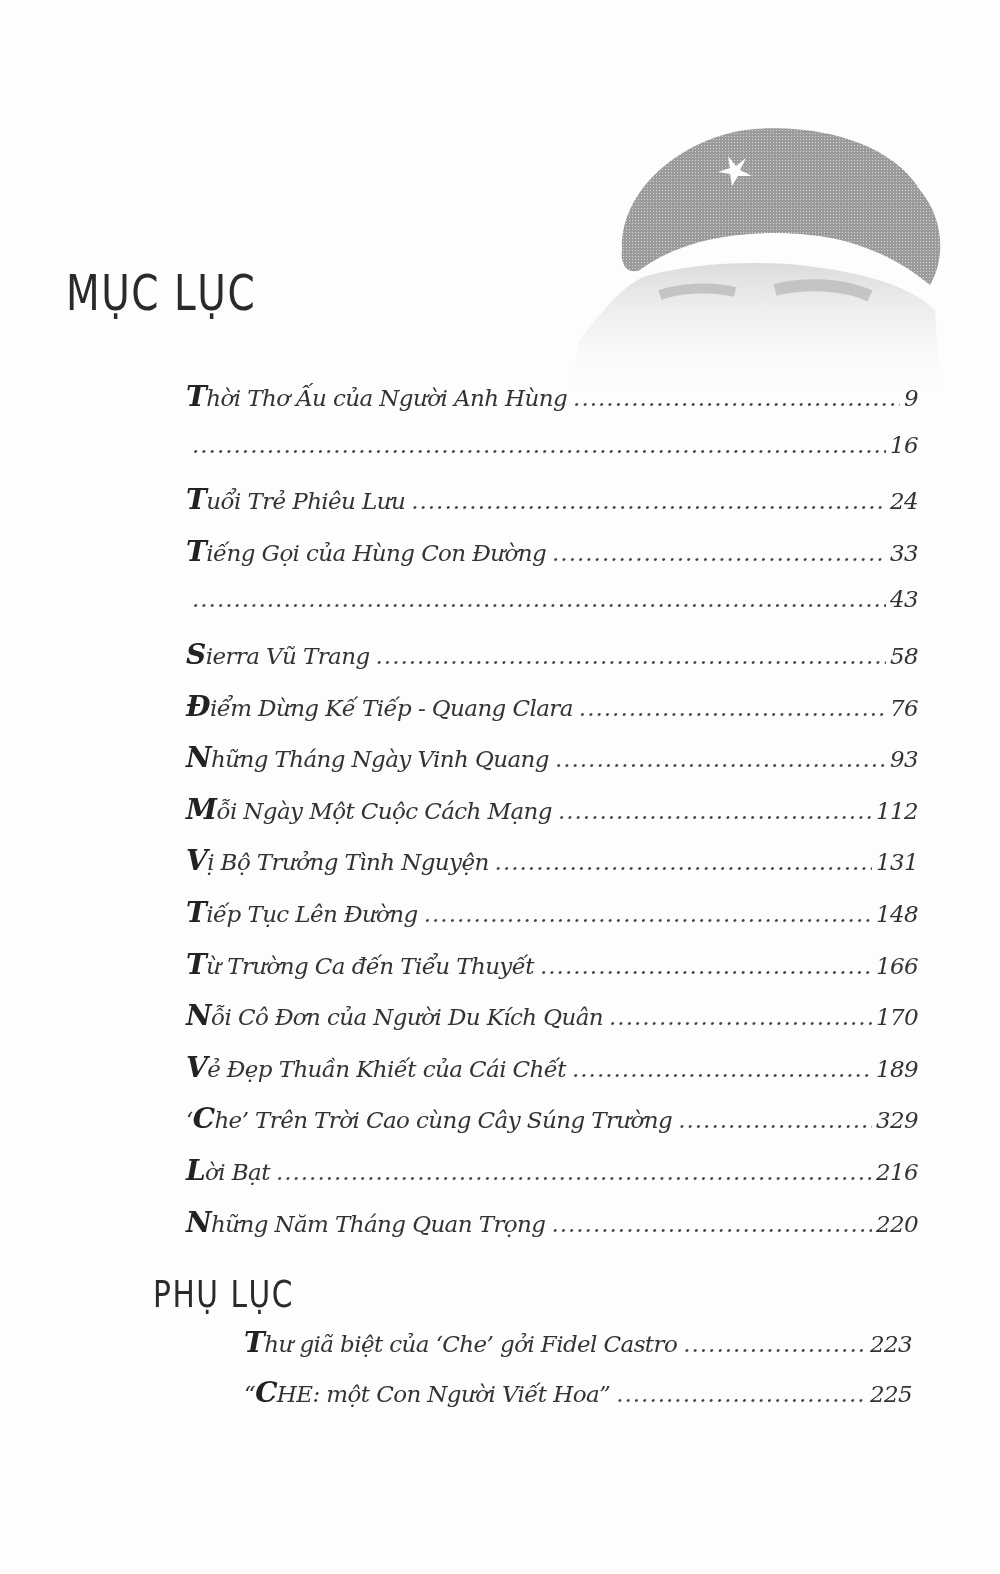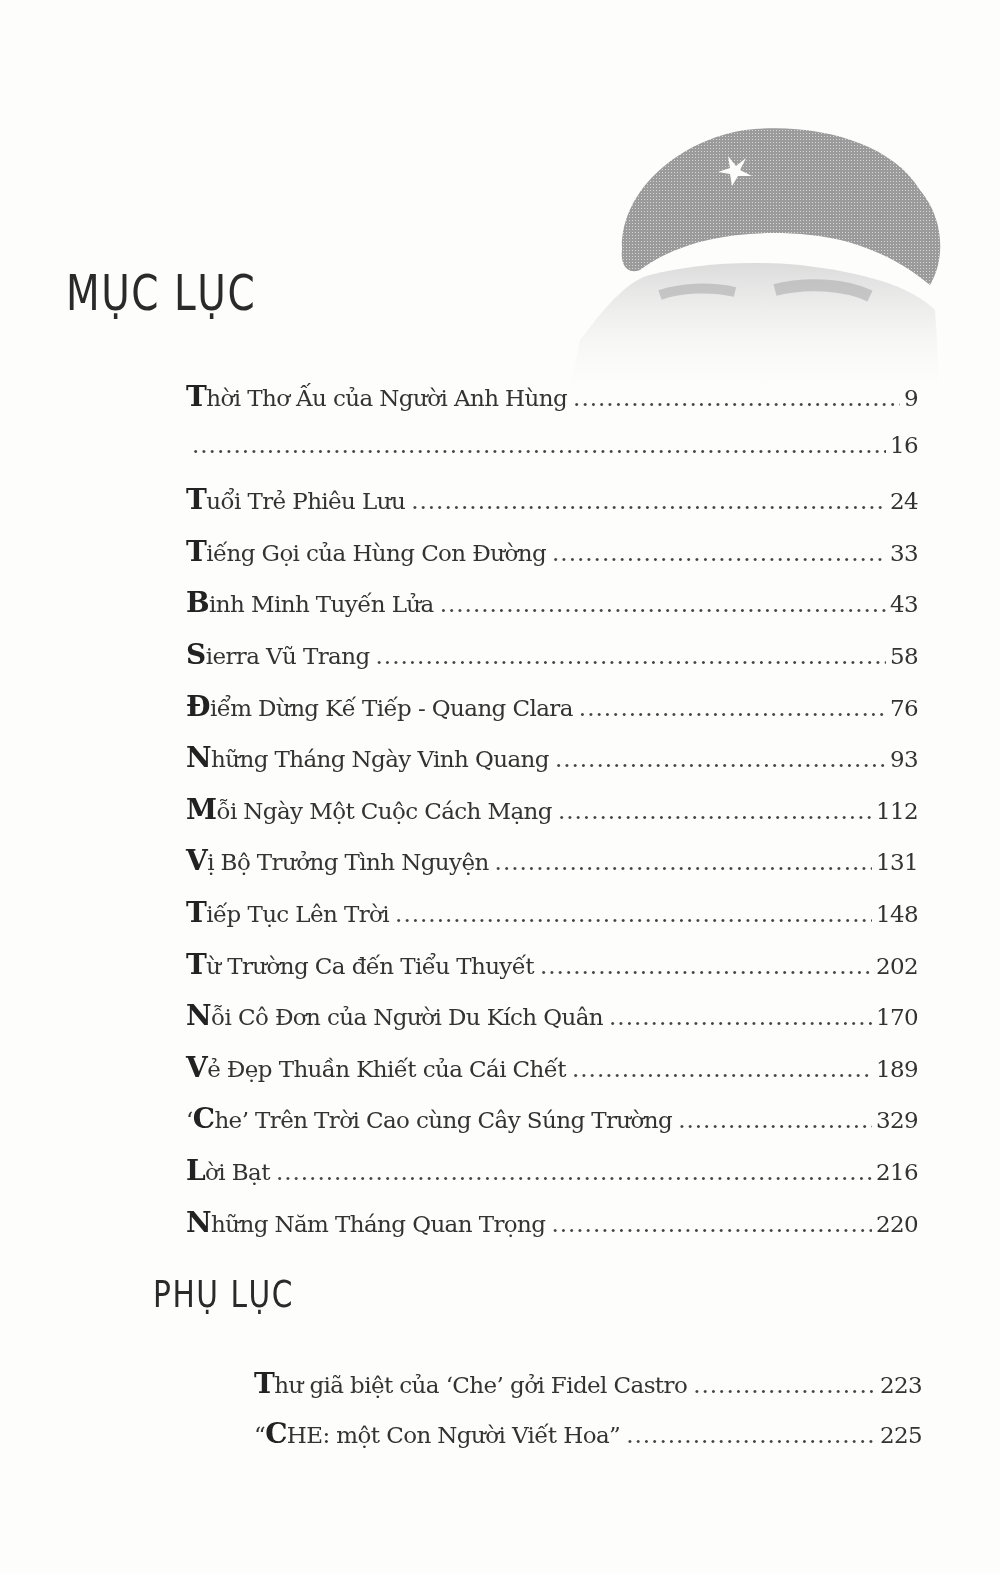--- a/index.html
+++ b/index.html
@@ -27,30 +27,31 @@
     }
     .heading.main { left: 66px; top: 264px; font-size: 50px; }
     .heading.appendix { left: 153px; top: 1272px; font-size: 38px; }
 
     .toc {
       position: absolute;
       list-style: none;
       margin: 0; padding: 0;
     }
     .toc.main { left: 186px; top: 380px; width: 732px; }
-    .toc.appendix { left: 254px; top: 1326px; width: 668px; margin-top: 41px; }
+    .toc.appendix { left: 244px; top: 1326px; width: 668px; }
     .toc li {
       display: flex;
       align-items: baseline;
       height: 51.6px;
       font-family: "DejaVu Serif", serif;
       font-size: 23px;
       color: #333;
       white-space: nowrap;
       letter-spacing: -0.6px;
+      font-style: italic;
     }
     .toc.appendix li { height: 50px; }
     .toc .title { flex: 0 0 auto; }
     .toc .initial {
       font-weight: bold;
       font-size: 28px;
       color: #222;
     }
     .toc .leader {
       flex: 1 1 auto;
@@ -101,21 +102,20 @@
       <span class="title"><span class="initial">T</span><span>uổi Trẻ Phiêu Lưu</span></span>
       <span class="leader"></span>
       <span class="page">24</span>
     </li>
   <li>
       <span class="title"><span class="initial">T</span><span>iếng Gọi của Hùng Con Đường</span></span>
       <span class="leader"></span>
       <span class="page">33</span>
     </li>
   <li>
-      <span class="title"><span class="initial">B</span><span>inh Minh Tuyến  Lửa</span></span>
       <span class="leader"></span>
       <span class="page">43</span>
     </li>
   <li>
       <span class="title"><span class="initial">S</span><span>ierra Vũ Trang</span></span>
       <span class="leader"></span>
       <span class="page">58</span>
     </li>
   <li>
       <span class="title"><span class="initial">Đ</span><span>iểm Dừng Kế Tiếp - Quang Clara</span></span>
@@ -131,28 +131,28 @@
       <span class="title"><span class="initial">M</span><span>ỗi Ngày Một Cuộc Cách Mạng</span></span>
       <span class="leader"></span>
       <span class="page">112</span>
     </li>
   <li>
       <span class="title"><span class="initial">V</span><span>ị Bộ Trưởng Tình Nguyện</span></span>
       <span class="leader"></span>
       <span class="page">131</span>
     </li>
   <li>
-      <span class="title"><span class="initial">T</span><span>iếp Tục Lên Trời</span></span>
+      <span class="title"><span class="initial">T</span><span>iếp Tục Lên Đường</span></span>
       <span class="leader"></span>
       <span class="page">148</span>
     </li>
   <li>
       <span class="title"><span class="initial">T</span><span>ừ Trường Ca đến Tiểu Thuyết</span></span>
       <span class="leader"></span>
-      <span class="page">202</span>
+      <span class="page">166</span>
     </li>
   <li>
       <span class="title"><span class="initial">N</span><span>ỗi Cô Đơn của Người Du Kích Quân</span></span>
       <span class="leader"></span>
       <span class="page">170</span>
     </li>
   <li>
       <span class="title"><span class="initial">V</span><span>ẻ Đẹp Thuần Khiết của Cái Chết</span></span>
       <span class="leader"></span>
       <span class="page">189</span>

